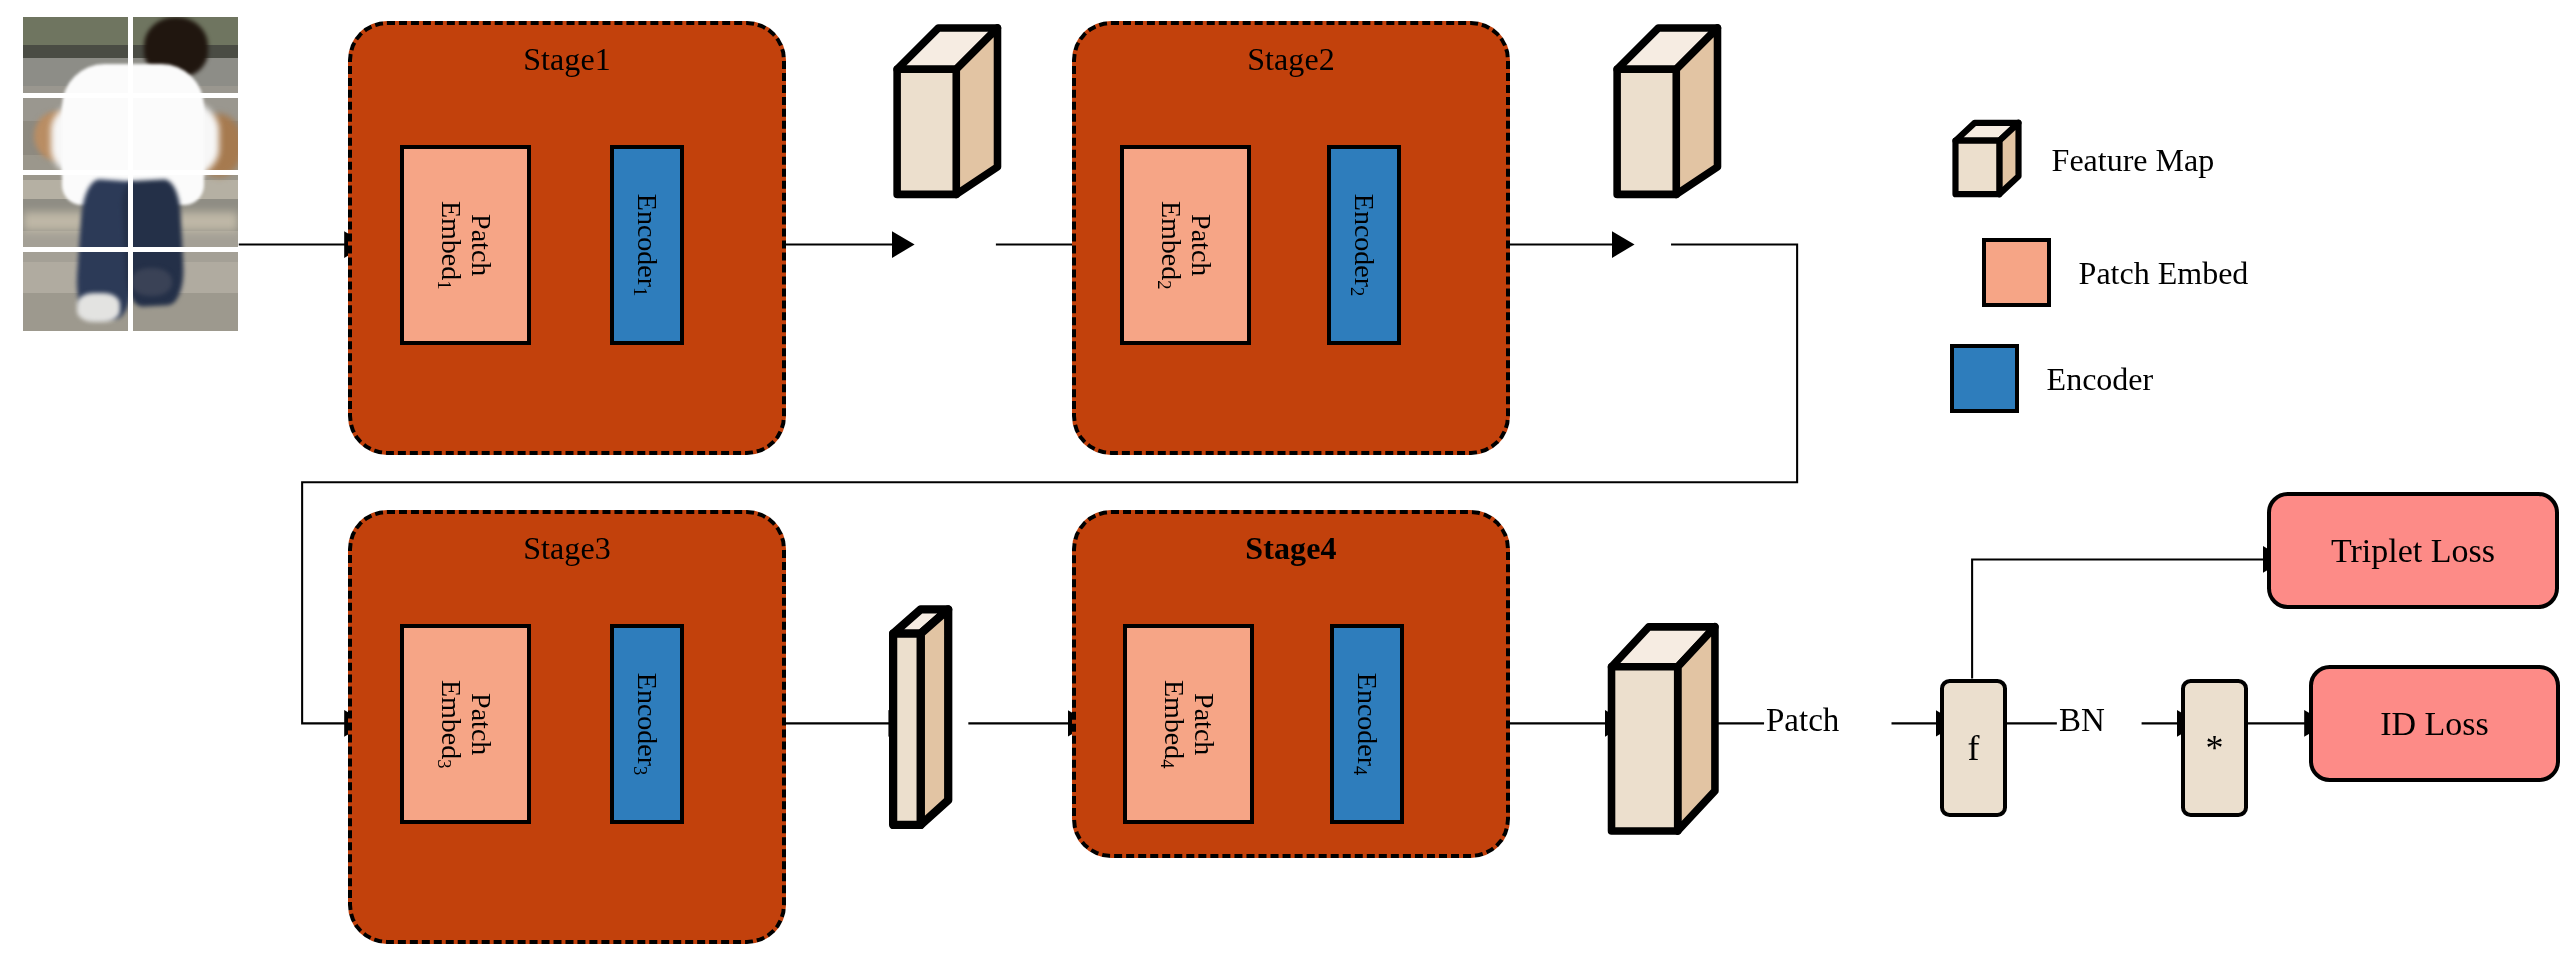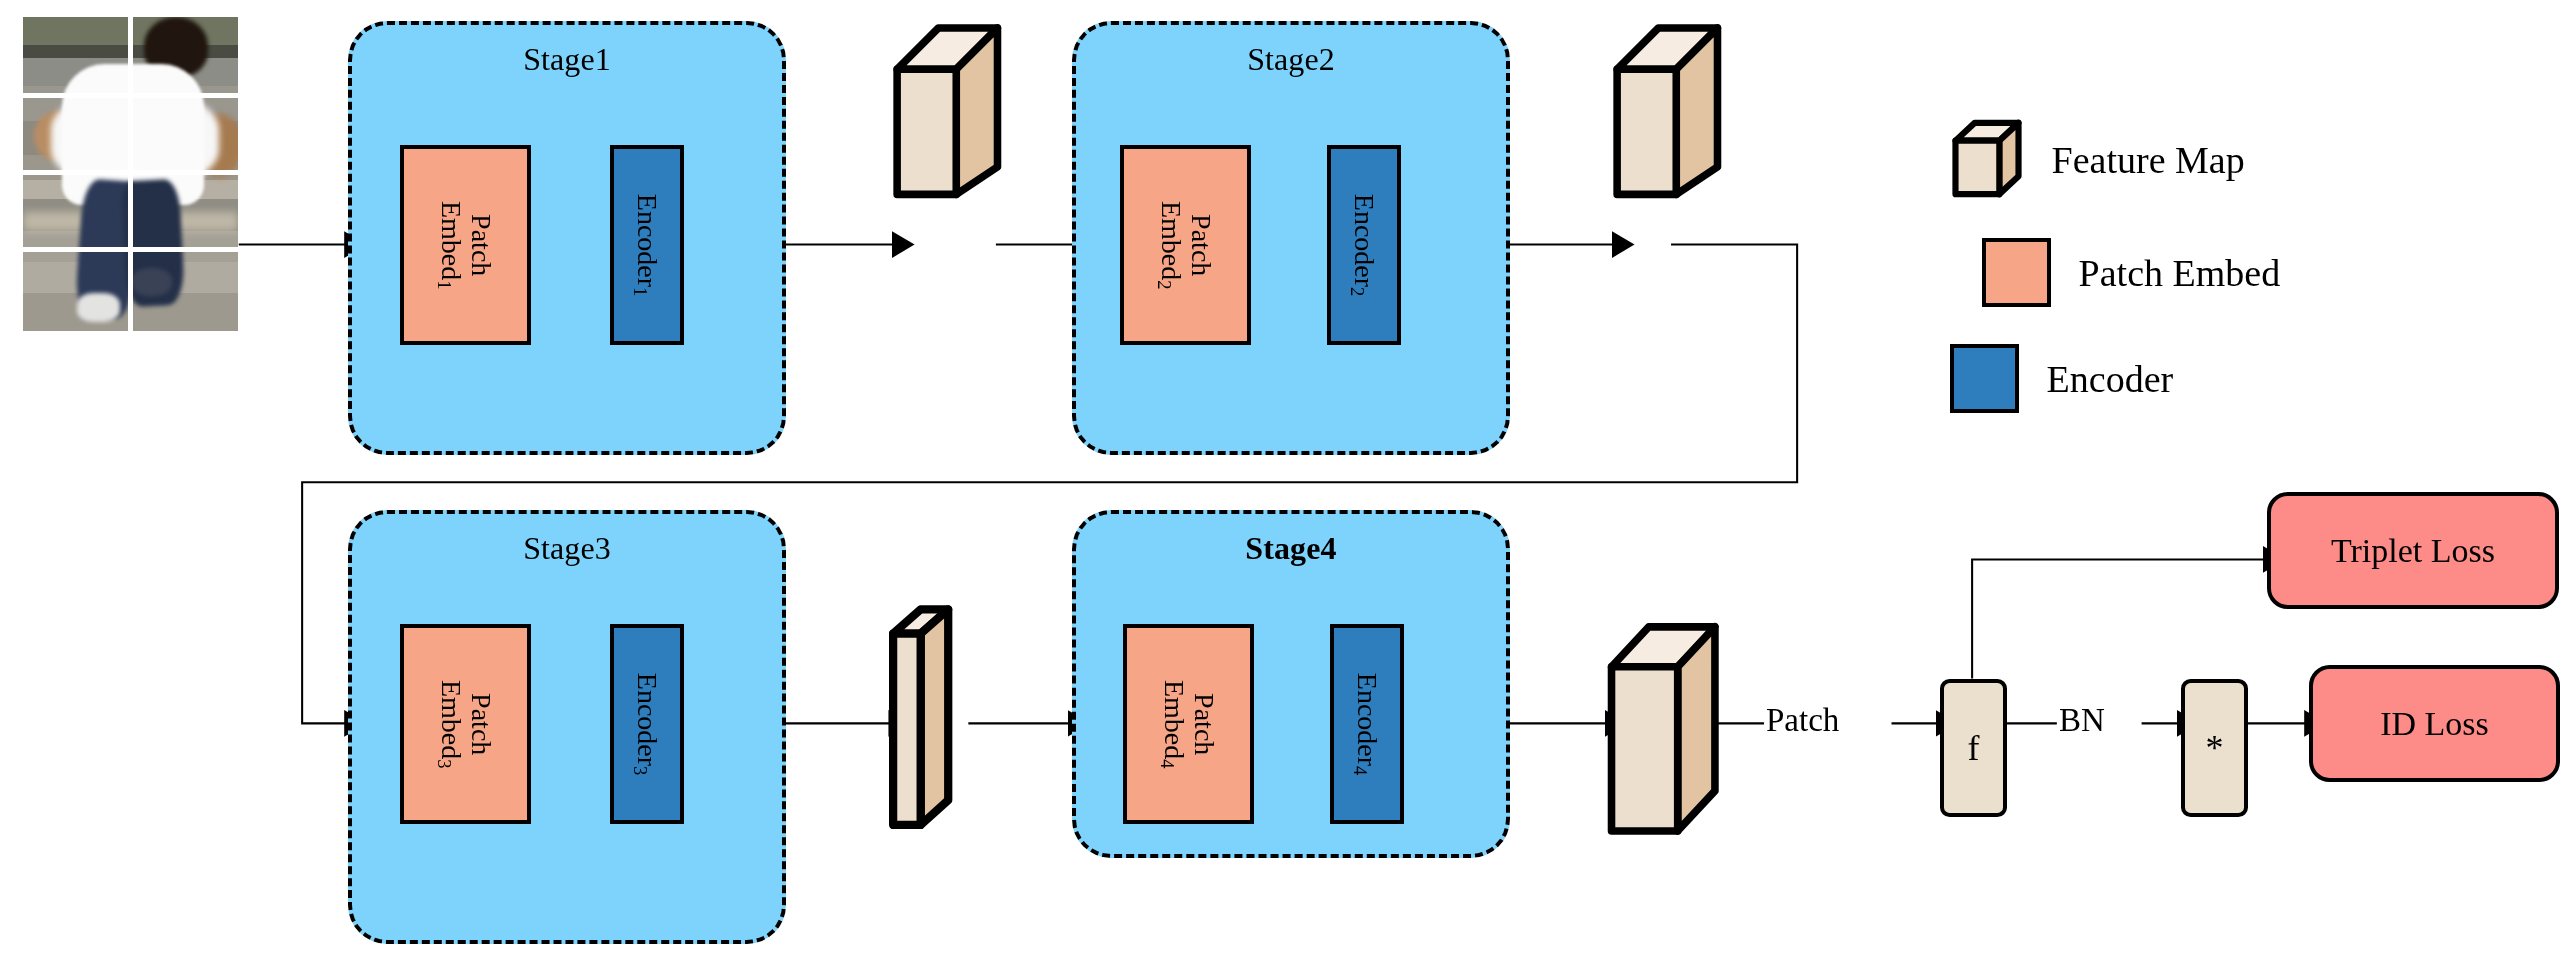--- a/index.html
+++ b/index.html
@@ -40,21 +40,21 @@
   .pi-shoeL{position:absolute;left:25%;top:88%;width:20%;height:9%;
         background:#e3e3e1;border-radius:40%;filter:blur(2.1px);}
   .pi-shoeR{position:absolute;left:50%;top:80%;width:19%;height:9%;
         background:#3a4256;border-radius:45%;filter:blur(2.1px);}
   .pi-ground{position:absolute;left:0;top:62%;width:100%;height:6%;
         background:#cfc6b2;filter:blur(4.1px);opacity:.75;}
   .pi-grid-v{position:absolute;top:0;bottom:0;width:4.8px;background:#ffffff;}
   .pi-grid-h{position:absolute;left:0;right:0;height:4.8px;background:#ffffff;}
 
   
-  .stage{position:absolute;background:#7dd3fc;border:4.8px dashed #000;border-radius:39px;
+  .stage{position:absolute;background:#c2410c;border:4.8px dashed #000;border-radius:39px;
          box-sizing:border-box;padding-left:25px;}
   .stage-title{position:absolute;left:0;right:0;top:18px;text-align:center;
          font-size:32px;line-height:1;letter-spacing:0.1px;}
 
   
   .blk{position:absolute;box-sizing:border-box;border:4.8px solid #000;
        display:flex;align-items:center;justify-content:center;}
   .blk .vtxt{transform:rotate(90deg);white-space:nowrap;font-size:28px;line-height:1.08;
        text-align:center;}
   .blk .vtxt sub{font-size:18.6px;vertical-align:baseline;position:relative;top:4.1px;}
@@ -75,21 +75,21 @@
         border-radius:20.7px;display:flex;align-items:center;justify-content:center;
         font-size:34px;line-height:1;white-space:nowrap;}
 
   
   .wirelabel{position:absolute;font-size:33px;line-height:1;white-space:nowrap;}
 
   
   .legend{position:absolute;left:1950px;top:117px;}
   .legend-row{position:absolute;display:flex;align-items:center;}
   .legend-swatch{box-sizing:border-box;border:4.8px solid #000;}
-  .legend-label{margin-left:27.6px;font-size:38px;line-height:1;white-space:nowrap;}
+  .legend-label{margin-left:27.6px;font-size:32px;line-height:1;white-space:nowrap;}
 </style>
 </head>
 <body>
 
 <div class="canvas">
 
   <div class="person-img">
     <div class="pi-layer pi-bg"></div>
     <div class="pi-ground"></div>
     <div class="pi-head"></div>

